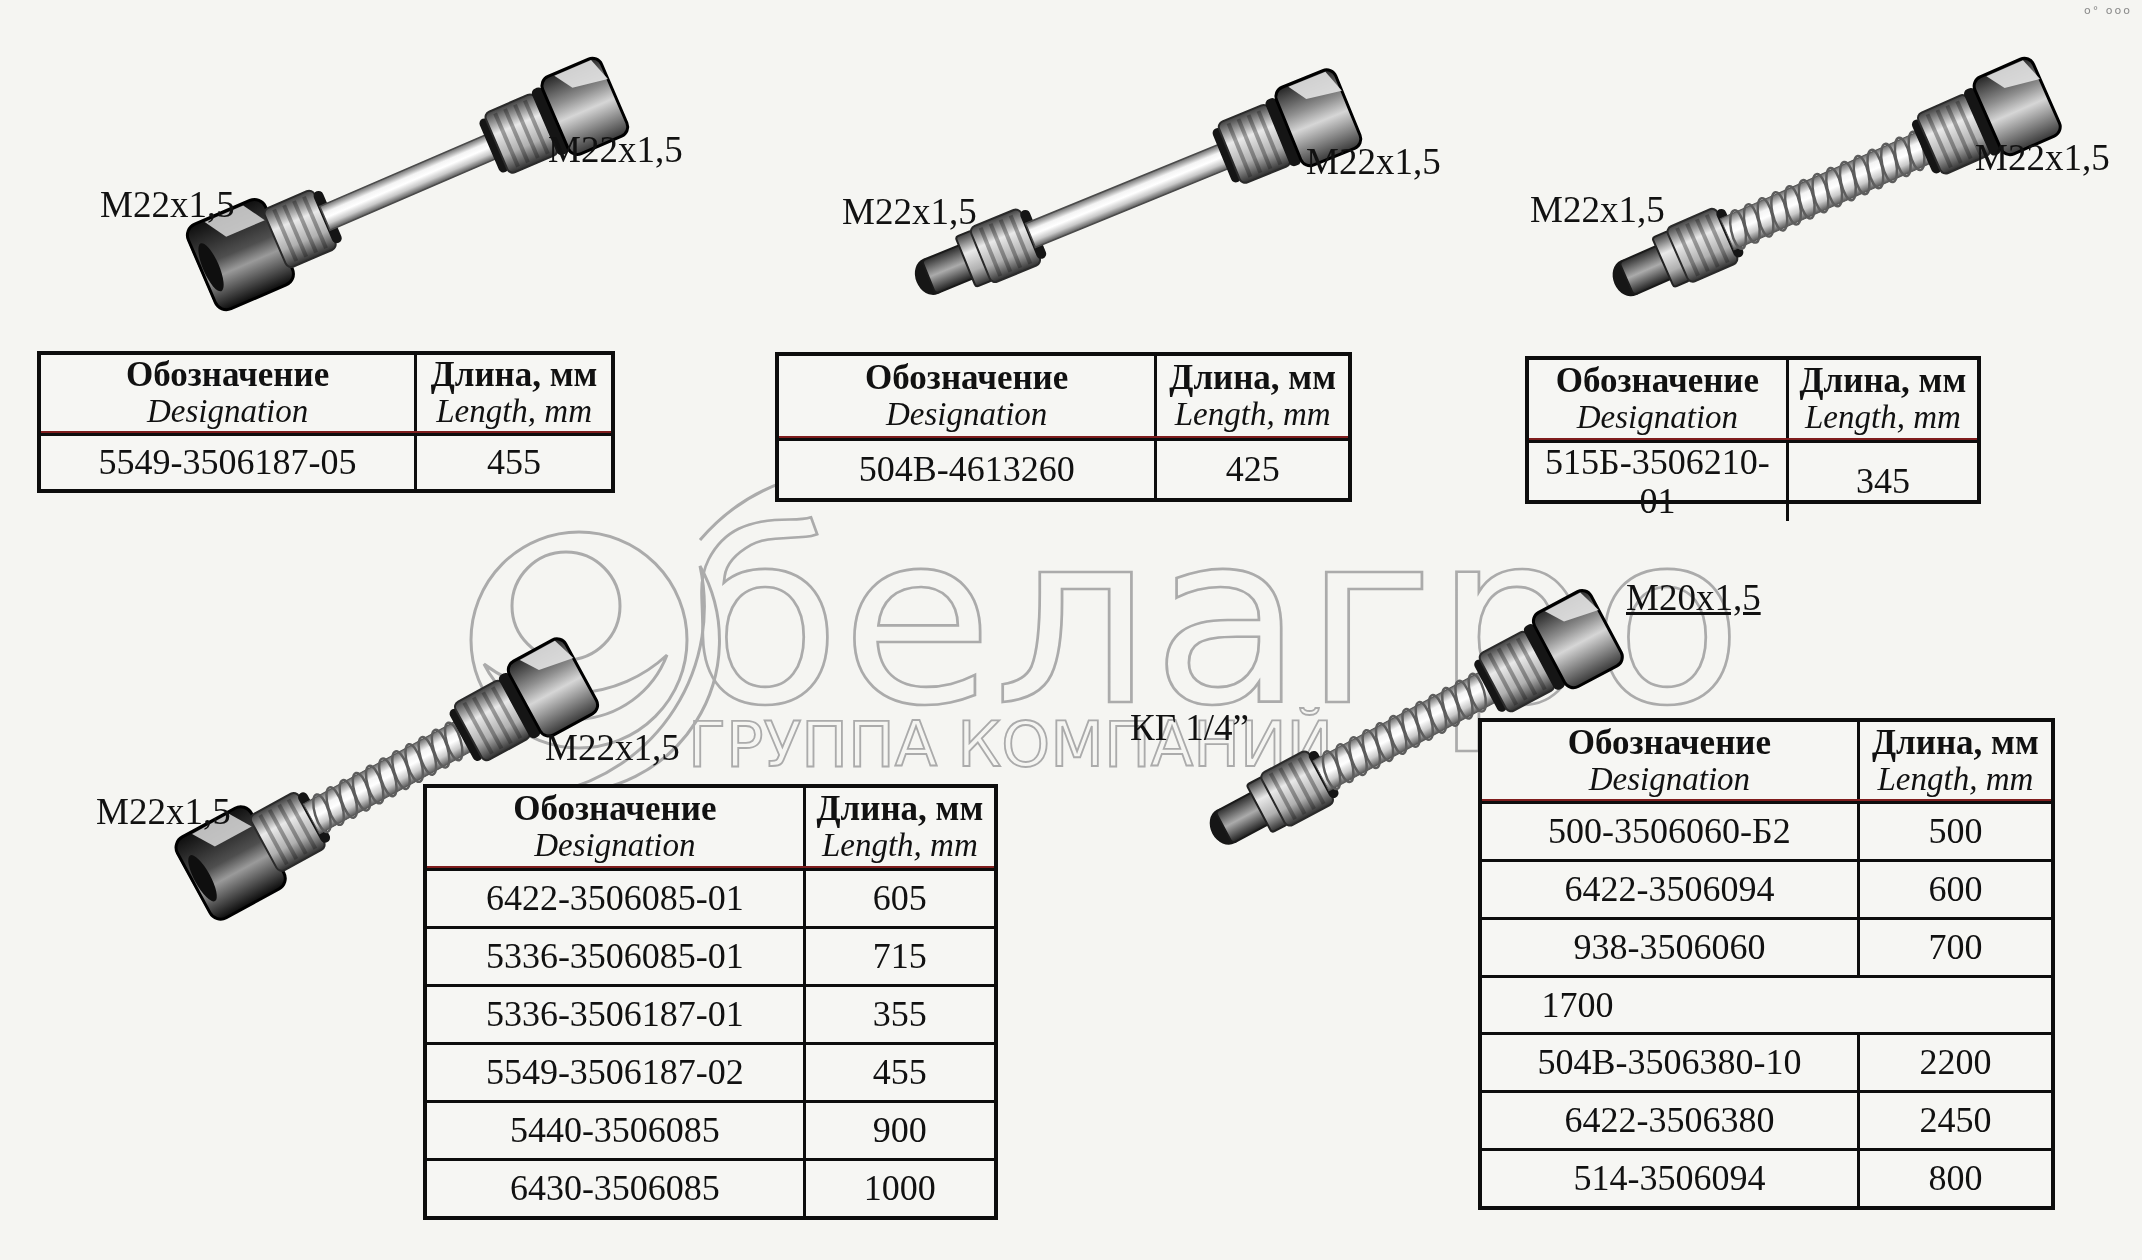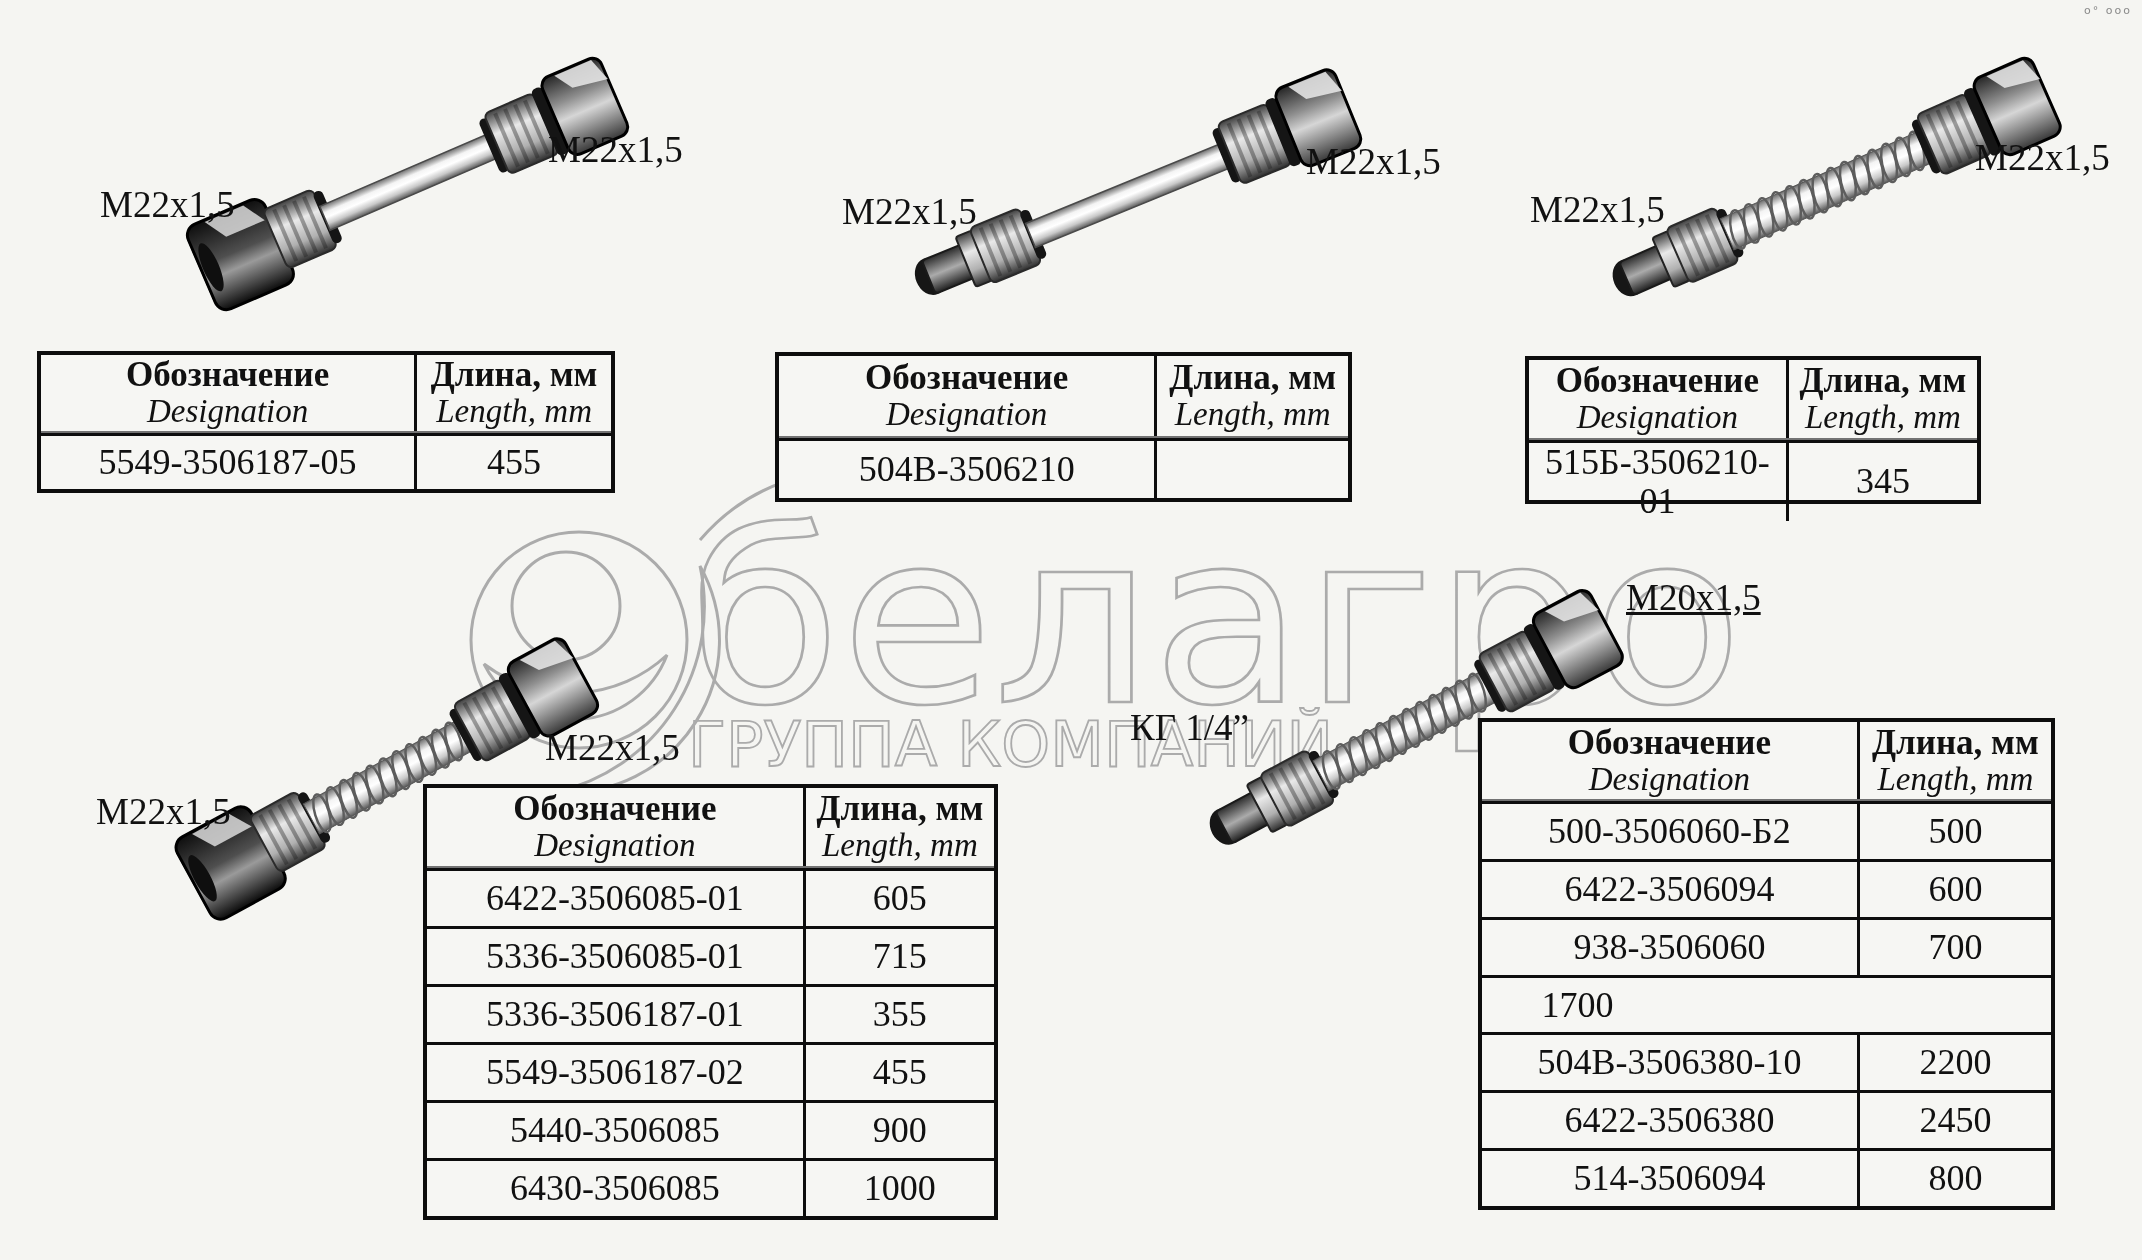--- a/index.html
+++ b/index.html
@@ -16,21 +16,21 @@
   .hose{position:absolute;height:130px;}
   .thread-label{
     position:absolute;font-size:37px;color:#111;white-space:nowrap;
     font-family:"Liberation Serif", serif;
   }
   .ptable{
     position:absolute;background:#f6f6f3;border:4px solid #0d0d0d;
     display:flex;flex-direction:column;box-sizing:border-box;
   }
   .trow{display:flex;flex:1;border-top:3px solid #0d0d0d;}
-  .trow.thead{border-top:none;border-bottom:2px solid #737373;font-family:Liberation Serif, serif;}
+  .trow.thead{border-top:none;border-bottom:2px solid #7f1d1d;font-family:Liberation Serif, serif;}
   .tcell{
     display:flex;flex-direction:column;align-items:center;justify-content:center;
     box-sizing:border-box;color:#111;line-height:1.08;text-align:center;
   }
   .tcell.c1{border-right:3px solid #0d0d0d;}
   .hdr-ru{font-weight:bold;font-size:35px;}
   .hdr-en{font-style:italic;font-size:33px;}
   .dval{font-size:36px;}
   #corner-artifact{
     position:absolute;left:2084px;top:4px;z-index:4;
@@ -386,21 +386,24 @@
        <span class="hdr-ru">Обозначение</span>
        <span class="hdr-en">Designation</span>
      </div>
      <div class="tcell" style="width:33.50%">
        <span class="hdr-ru">Длина, мм</span>
        <span class="hdr-en">Length, mm</span>
      </div>
       </div>
       <div class="trow">
         <div class="tcell c1" style="width:66.50%">
-         <span class="dval">504В-3506210</span>
+         <span class="dval">504В-4613260</span>
+       </div>
+       <div class="tcell" style="width:33.50%">
+         <span class="dval">425</span>
        </div>
       </div>
     </div>
     <div class="ptable" style="left: 1525px; top: 356px; width: 456px; height: 148px;">
       <div class="trow thead" style="flex: 0 0 78px;">
         <div class="tcell c1" style="width:58.00%">
        <span class="hdr-ru">Обозначение</span>
        <span class="hdr-en">Designation</span>
      </div>
      <div class="tcell" style="width:42.00%">

